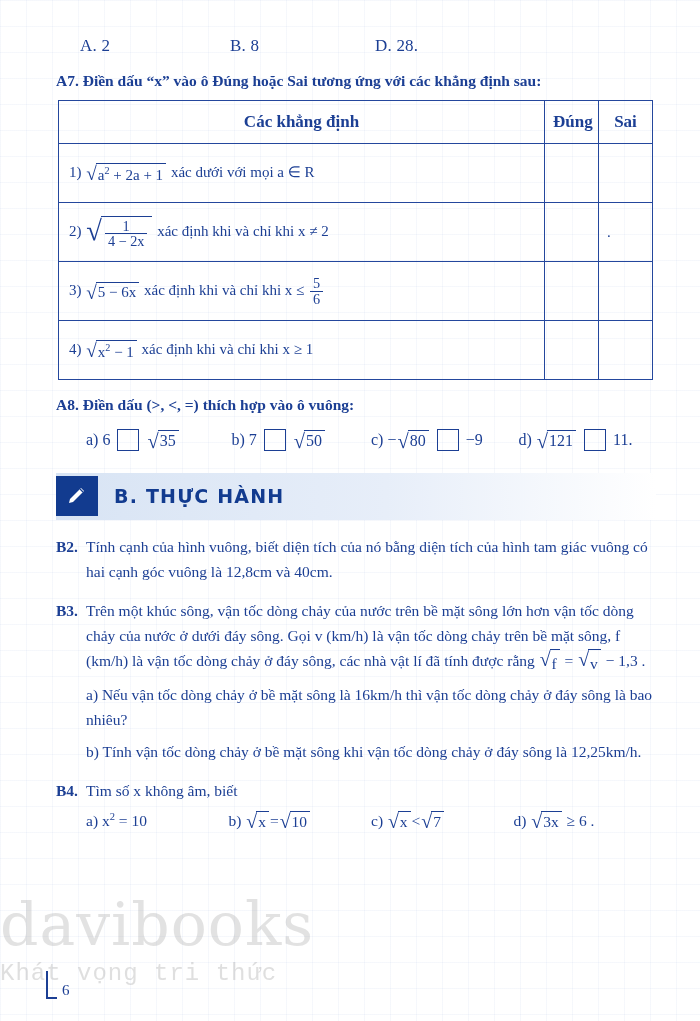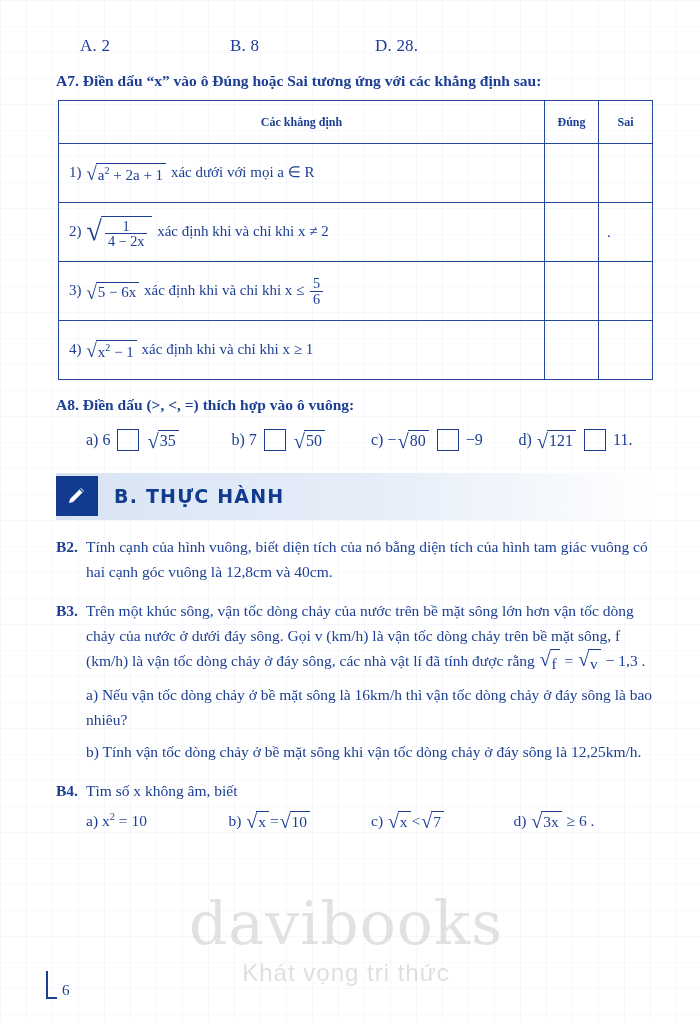--- a/index.html
+++ b/index.html
@@ -63,21 +63,21 @@
     border: 1.6px solid #24479d;
     padding: 6px 8px;
     font-size: 15px;
     font-weight: normal;
     vertical-align: middle;
   }
   table.assert th {
     text-align: center;
     font-weight: bold;
     height: 30px;
-    font-size: 12px;
+    font-size: 17px;
   }
   table.assert td.stmt {
     height: 46px;
     padding-left: 10px;
   }
   table.assert col.c1 { width: 486px; }
   table.assert col.c2 { width: 54px; }
   table.assert col.c3 { width: 54px; }
 
   
@@ -191,33 +191,32 @@
     border-left: 2px solid #1c3f94;
     border-bottom: 2px solid #1c3f94;
     margin-right: 5px;
   }
 
   
   .watermark {
     position: absolute;
     left: 0; right: 8px;
     bottom: 34px;
-    text-align: center;
     pointer-events: none;
     user-select: none;
   }
   .watermark .wm-main {
     font-family: "DejaVu Serif", serif;
     font-size: 60px;
     color: rgba(150,150,150,0.28);
     letter-spacing: 1px;
     line-height: 1;
   }
   .watermark .wm-sub {
-    font-family: Liberation Sans, sans-serif;
+    font-family: Liberation Mono, monospace;
     font-size: 24px;
     color: rgba(150,150,150,0.30);
     margin-top: 6px;
     letter-spacing: 1px;
   }
 </style>
 </head>
 <body>
 
 <div class="page">

